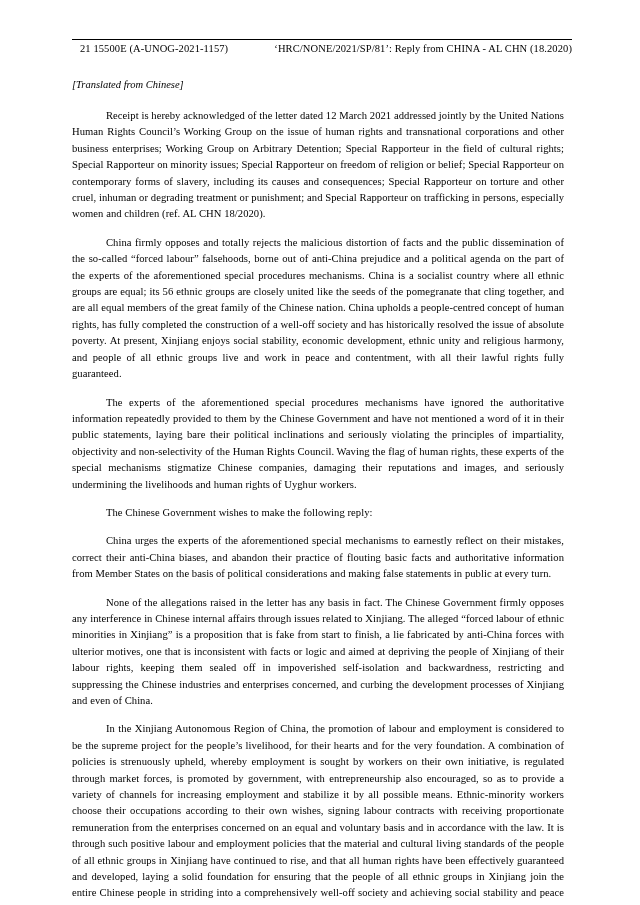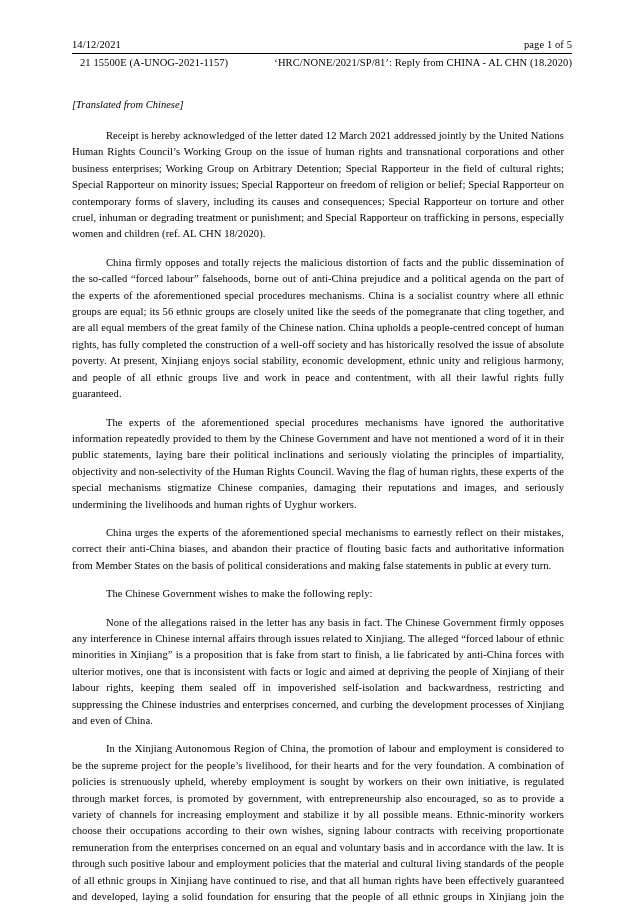--- a/index.html
+++ b/index.html
@@ -44,21 +44,21 @@
     justify-content: space-between;
     align-items: baseline;
     font-size: 10.5px;
     line-height: 14px;
     letter-spacing: 0.1px;
     margin-left: 8px;
   }
   .subheader-row .doccode { white-space: nowrap; }
   .subheader-row .docref { white-space: nowrap; }
   .translated {
-    margin-top: 28px;
+    margin-top: 22px;
     font-style: italic;
     font-size: 10.5px;
     line-height: 14px;
   }
   .body-text {
     margin-top: 16px;
   }
   p.para {
     margin: 0 8px 12px 0;
     text-indent: 34px;
@@ -69,38 +69,34 @@
     hyphens: none;
   }
   p.para:last-child { margin-bottom: 0; }
 </style>
 </head>
 <body>
 
 <div class="page">
   <div class="content">
 
-    <div class="header-row">
-      <span class="left">14/12/2021</span>
-      <span class="right">page 1 of 5</span>
-    </div>
 
     <hr class="rule">
 
     <div class="subheader-row">
       <span class="doccode">21 15500E (A-UNOG-2021-1157)</span>
       <span class="docref">‘HRC/NONE/2021/SP/81’: Reply from CHINA - AL CHN (18.2020)</span>
     </div>
 
     <div class="translated">[Translated from Chinese]</div>
 
     <div class="body-text">
       <p class="para">Receipt is hereby acknowledged of the letter dated 12 March 2021 addressed jointly by the United Nations Human Rights Council’s Working Group on the issue of human rights and transnational corporations and other business enterprises; Working Group on Arbitrary Detention; Special Rapporteur in the field of cultural rights; Special Rapporteur on minority issues; Special Rapporteur on freedom of religion or belief; Special Rapporteur on contemporary forms of slavery, including its causes and consequences; Special Rapporteur on torture and other cruel, inhuman or degrading treatment or punishment; and Special Rapporteur on trafficking in persons, especially women and children (ref. AL CHN 18/2020).</p>
       <p class="para">China firmly opposes and totally rejects the malicious distortion of facts and the public dissemination of the so-called “forced labour” falsehoods, borne out of anti-China prejudice and a political agenda on the part of the experts of the aforementioned special procedures mechanisms. China is a socialist country where all ethnic groups are equal; its 56 ethnic groups are closely united like the seeds of the pomegranate that cling together, and are all equal members of the great family of the Chinese nation. China upholds a people-centred concept of human rights, has fully completed the construction of a well-off society and has historically resolved the issue of absolute poverty. At present, Xinjiang enjoys social stability, economic development, ethnic unity and religious harmony, and people of all ethnic groups live and work in peace and contentment, with all their lawful rights fully guaranteed.</p>
       <p class="para">The experts of the aforementioned special procedures mechanisms have ignored the authoritative information repeatedly provided to them by the Chinese Government and have not mentioned a word of it in their public statements, laying bare their political inclinations and seriously violating the principles of impartiality, objectivity and non-selectivity of the Human Rights Council. Waving the flag of human rights, these experts of the special mechanisms stigmatize Chinese companies, damaging their reputations and images, and seriously undermining the livelihoods and human rights of Uyghur workers.</p>
+      <p class="para">The Chinese Government wishes to make the following reply:</p>
       <p class="para">China urges the experts of the aforementioned special mechanisms to earnestly reflect on their mistakes, correct their anti-China biases, and abandon their practice of flouting basic facts and authoritative information from Member States on the basis of political considerations and making false statements in public at every turn.</p>
-      <p class="para">The Chinese Government wishes to make the following reply:</p>
       <p class="para">None of the allegations raised in the letter has any basis in fact. The Chinese Government firmly opposes any interference in Chinese internal affairs through issues related to Xinjiang. The alleged “forced labour of ethnic minorities in Xinjiang” is a proposition that is fake from start to finish, a lie fabricated by anti-China forces with ulterior motives, one that is inconsistent with facts or logic and aimed at depriving the people of Xinjiang of their labour rights, keeping them sealed off in impoverished self-isolation and backwardness, restricting and suppressing the Chinese industries and enterprises concerned, and curbing the development processes of Xinjiang and even of China.</p>
       <p class="para">In the Xinjiang Autonomous Region of China, the promotion of labour and employment is considered to be the supreme project for the people’s livelihood, for their hearts and for the very foundation. A combination of policies is strenuously upheld, whereby employment is sought by workers on their own initiative, is regulated through market forces, is promoted by government, with entrepreneurship also encouraged, so as to provide a variety of channels for increasing employment and stabilize it by all possible means. Ethnic-minority workers choose their occupations according to their own wishes, signing labour contracts with receiving proportionate remuneration from the enterprises concerned on an equal and voluntary basis and in accordance with the law. It is through such positive labour and employment policies that the material and cultural living standards of the people of all ethnic groups in Xinjiang have continued to rise, and that all human rights have been effectively guaranteed and developed, laying a solid foundation for ensuring that the people of all ethnic groups in Xinjiang join the entire Chinese people in striding into a comprehensively well-off society and achieving social stability and peace for the long term in Xinjiang.</p>
     </div>
 
   </div>
 </div>
 
 </body></html>

